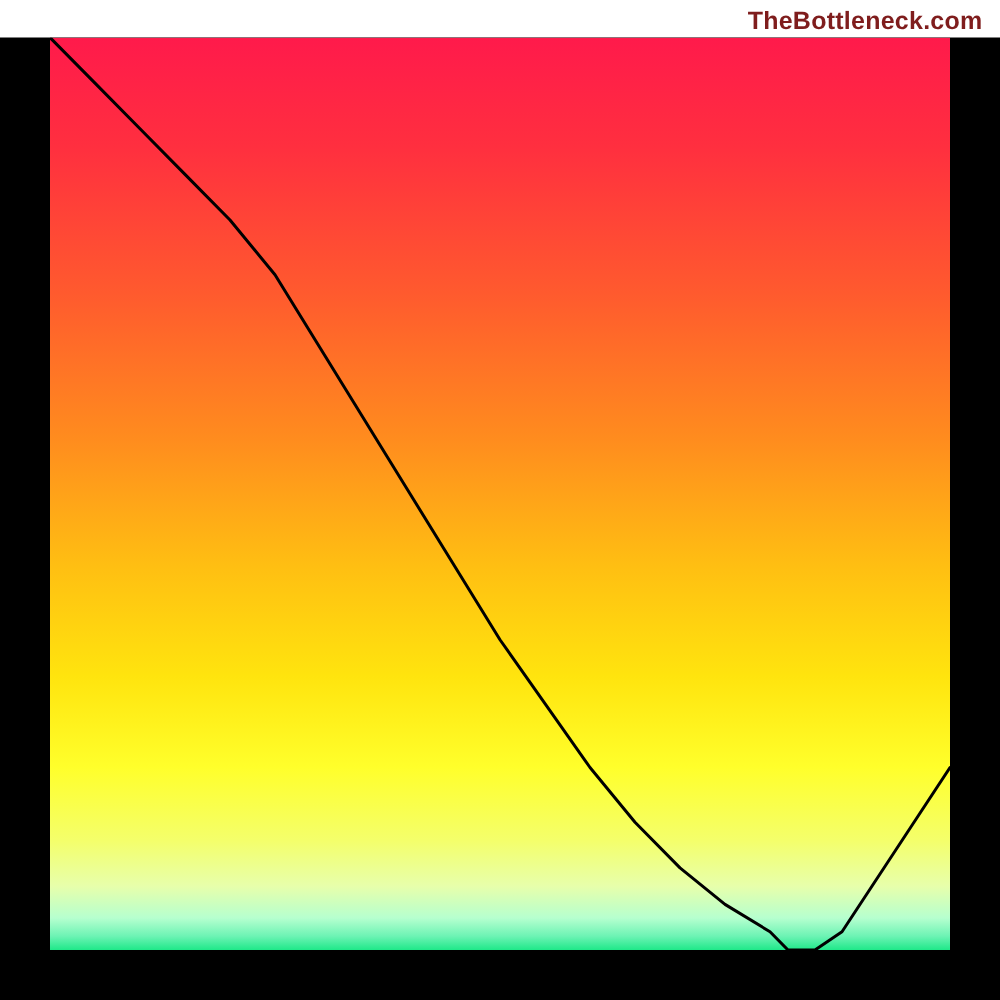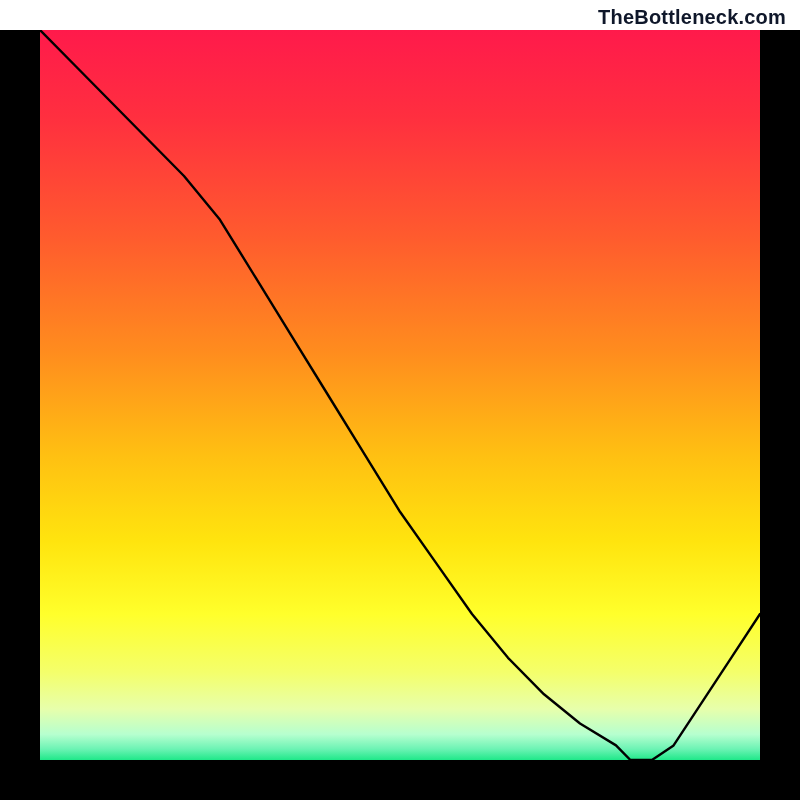--- a/index.html
+++ b/index.html
@@ -15,21 +15,21 @@
     position: relative;
     width: 800px;
     height: 800px;
   }
   .attribution {
     position: absolute;
     top: 6px;
     right: 14px;
     font-size: 20px;
     font-weight: 600;
-    color: #0f172a;
+    color: #7f1d1d;
     letter-spacing: 0.2px;
   }
   .plot-outer {
     position: absolute;
     left: 0;
     top: 30px;
     width: 800px;
     height: 770px;
     background: #000000;
   }

